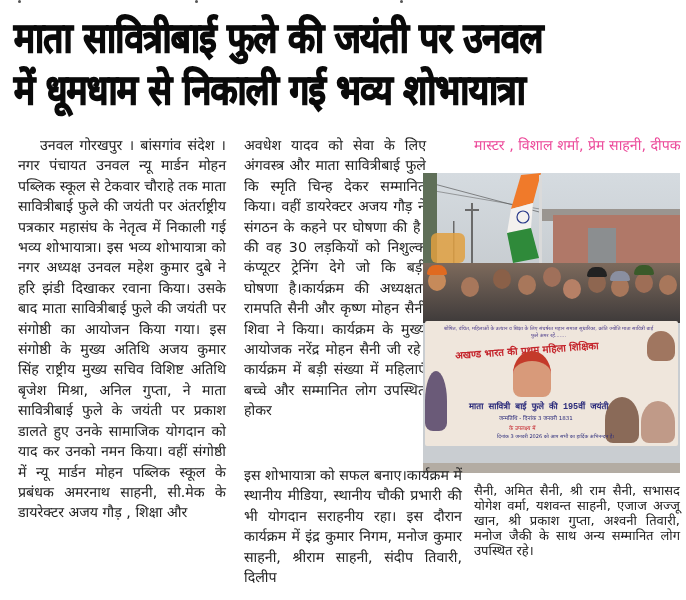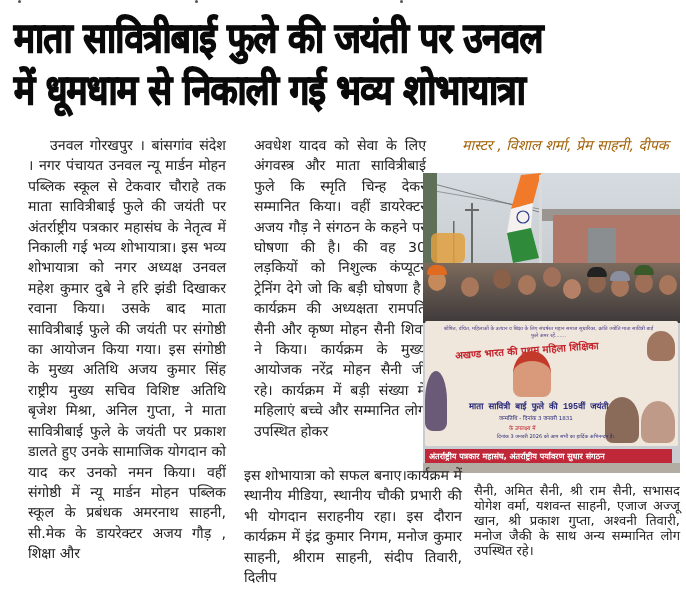--- a/index.html
+++ b/index.html
@@ -12,24 +12,24 @@
     .headline {
       position: absolute; left: 14px; top: 12px; width: 660px;
       font-family: "DejaVu Sans", sans-serif; font-weight: 900; font-size: 41px;
       line-height: 52px; color: #0a0a0a; letter-spacing: -1px;
       transform: scaleX(0.86); transform-origin: left top; white-space: nowrap;
     }
     .headline div { -webkit-text-stroke: 1.4px #0a0a0a; }
 
     .col { position: absolute; font-size: 14.2px; line-height: 20.4px; color: #222; text-align: justify; }
     .col p { text-align-last: justify; }
-    .col p.last { text-align-last: left; margin-left: 10px; }
+    .col p.last { text-align-last: left; }
     .col1 { left: 18px; top: 135px; width: 208px; }
     .col2 { left: 244px; top: 135px; width: 182px; }
-    .col3-top { position: absolute; left: 462px; top: 135px; width: 206px; font-size: 14.2px; line-height: 20.4px; color: #a16207; white-space: nowrap; font-style: italic; }
+    .col3-top { position: absolute; left: 474px; top: 135px; width: 206px; font-size: 14.2px; line-height: 20.4px; color: #ec4899; white-space: nowrap; }
     .col2-bottom { position: absolute; left: 244px; top: 465px; width: 218px; font-size: 14.2px; line-height: 20.4px; text-align: justify; color:#222; }
     .col2-bottom p { text-align-last: justify; }
     .col2-bottom p.last { text-align-last: left; }
     .col3-bottom { position: absolute; left: 474px; top: 483px; width: 206px; font-size: 13px; line-height: 15px; text-align: justify; color:#222; }
     .col3-bottom p { text-align-last: justify; }
     .col3-bottom p.last { text-align-last: left; }
 
     .photo {
       position: absolute; left: 423px; top: 173px; width: 257px; height: 300px;
       overflow: hidden; background: #c9cdd1;
@@ -123,21 +123,20 @@
     <div class="banner-title">अखण्ड भारत की प्रथम महिला शिक्षिका</div>
     <div class="portrait" style="left:88px;top:30px;width:38px;height:46px;background:#d89a7a;border-top:10px solid #c43a2a"></div>
     <div class="portrait" style="left:222px;top:10px;width:28px;height:30px;background:#a07660"></div>
     <div class="portrait" style="left:0;top:50px;width:22px;height:60px;background:#6a5a78"></div>
     <div class="portrait" style="left:180px;top:76px;width:34px;height:46px;background:#8a6a58"></div>
     <div class="portrait" style="left:216px;top:80px;width:34px;height:42px;background:#c09a88"></div>
     <div class="banner-main">माता सावित्री बाई फुले की 195वीं जयंती</div>
     <div class="banner-sub1">जन्मतिथि - दिनांक 3 जनवरी 1831</div>
     <div class="banner-sub2">के उपलक्ष्य में</div>
     <div class="banner-sub3">दिनांक 3 जनवरी 2026 को आप सभी का हार्दिक अभिनन्दन है।</div>
-    <div class="banner-strip">अंतर्राष्ट्रीय पत्रकार महासंघ, अंतर्राष्ट्रीय पर्यावरण सुधार संगठन</div>
   </div>
   <div class="ground"></div>
 </div>
 
 <div class="col2-bottom">
   <p class="last">इस शोभायात्रा को सफल बनाए।कार्यक्रम में स्थानीय मीडिया, स्थानीय चौकी प्रभारी की भी योगदान सराहनीय रहा। इस दौरान कार्यक्रम में इंद्र कुमार निगम, मनोज कुमार साहनी, श्रीराम साहनी, संदीप तिवारी, दिलीप</p>
 </div>
 
 <div class="col3-bottom">
   <p class="last">सैनी, अमित सैनी, श्री राम सैनी, सभासद योगेश वर्मा, यशवन्त साहनी, एजाज अज्जू खान, श्री प्रकाश गुप्ता, अश्वनी तिवारी, मनोज जैकी के साथ अन्य सम्मानित लोग उपस्थित रहे।</p>

